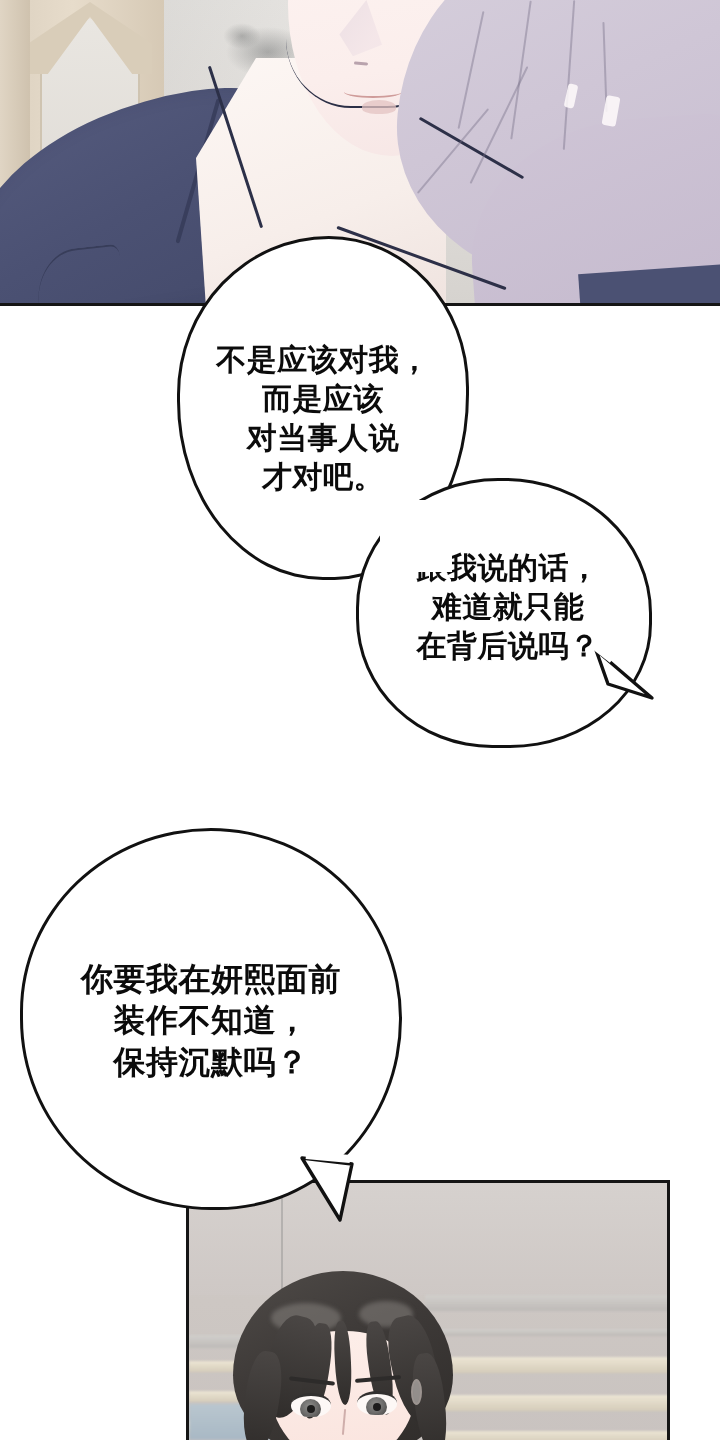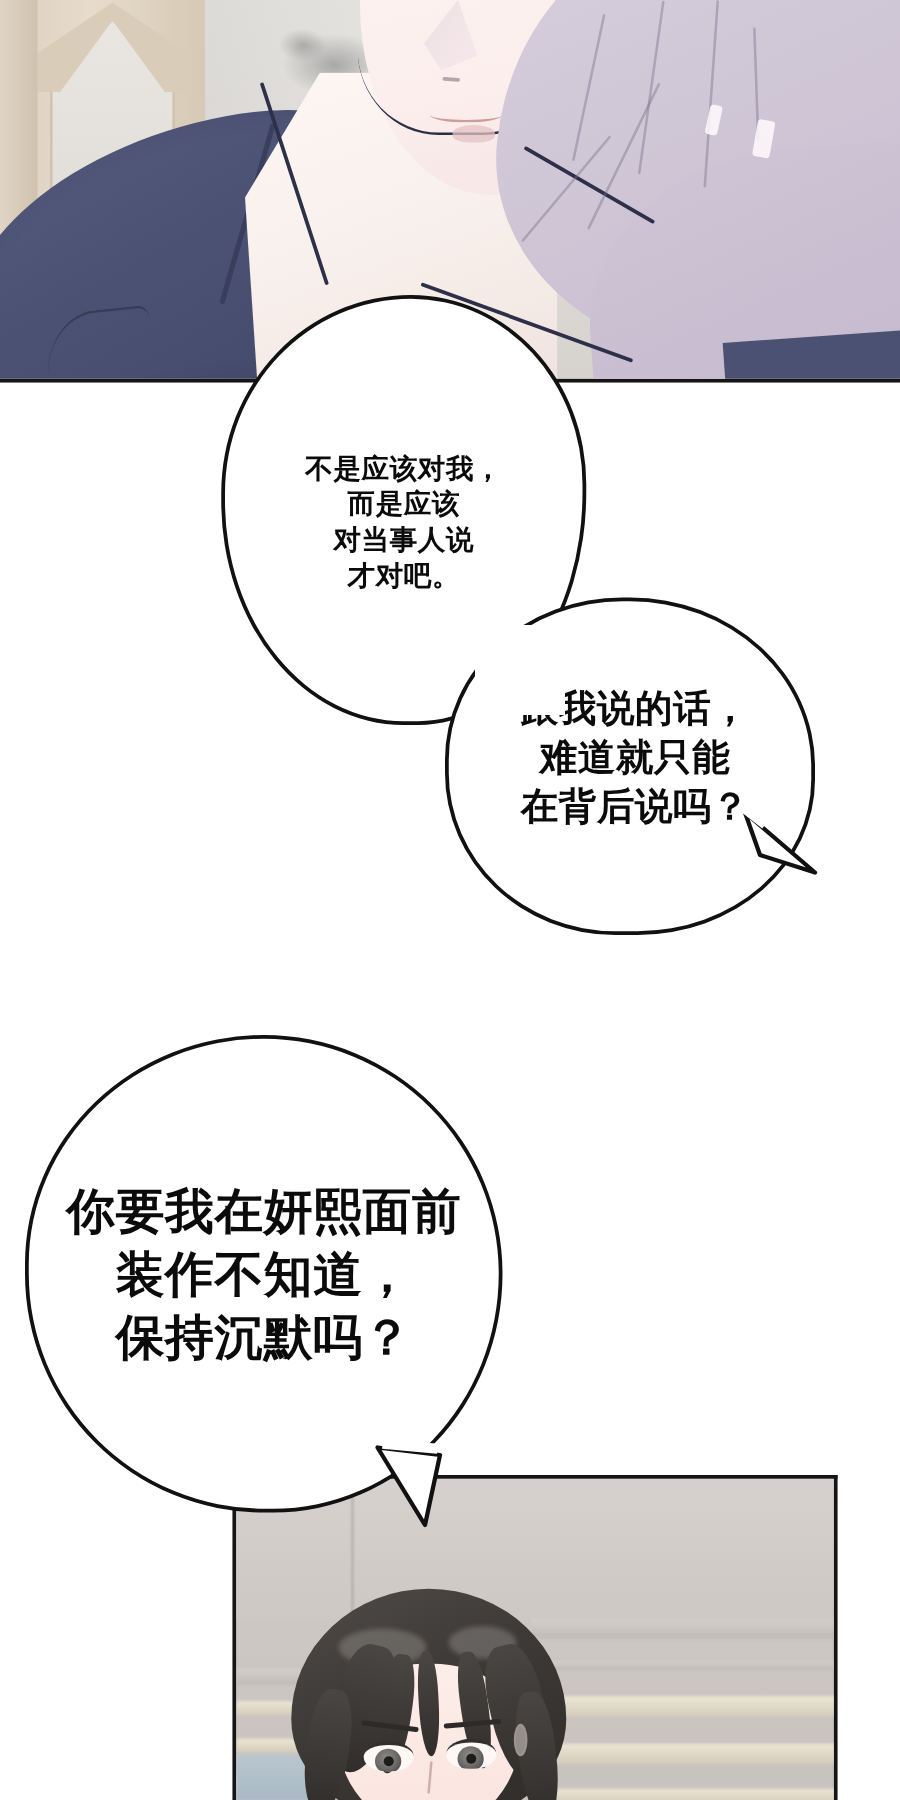--- a/index.html
+++ b/index.html
@@ -328,21 +328,21 @@
     white-space: pre-line;
     letter-spacing: .5px;
   }
 
   
   #bubble-1 {
     left: 177px; top: 236px;
     width: 292px; height: 344px;
     border-radius: 52% 48% 46% 50% / 46% 44% 54% 52%;
   }
-  #bubble-1 .bubble-text { font-size: 22px; margin-top: 20px; }
+  #bubble-1 .bubble-text { font-size: 30px; margin-top: 20px; }
 
   
   #bubble-2 {
     left: 356px; top: 478px;
     width: 296px; height: 270px;
     border-radius: 48% 50% 48% 46% / 48% 50% 46% 48%;
   }
   #bubble-2 .bubble-text { font-size: 30px; margin-top: -14px; margin-left: 8px;}
 
   
@@ -363,21 +363,21 @@
     width: 70px; height: 70px;
     z-index: 22;
   }
 
   
   #bubble-3 {
     left: 20px; top: 828px;
     width: 382px; height: 382px;
     border-radius: 50% 50% 48% 50% / 48% 50% 50% 50%;
   }
-  #bubble-3 .bubble-text { font-size: 39px; margin-top: 4px; }
+  #bubble-3 .bubble-text { font-size: 32px; margin-top: 4px; }
 
   
   #tail-3 {
     position: absolute;
     left: 280px; top: 1150px;
     width: 90px; height: 80px;
     z-index: 22;
   }
 </style>
 </head>

